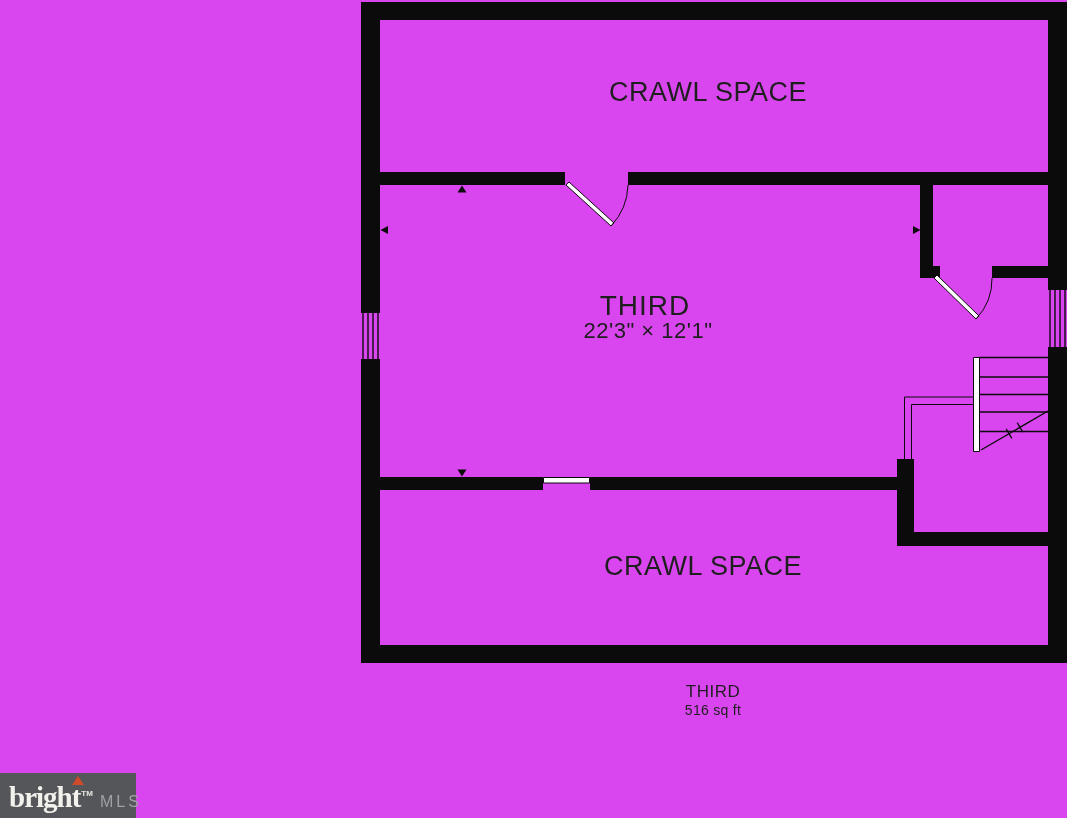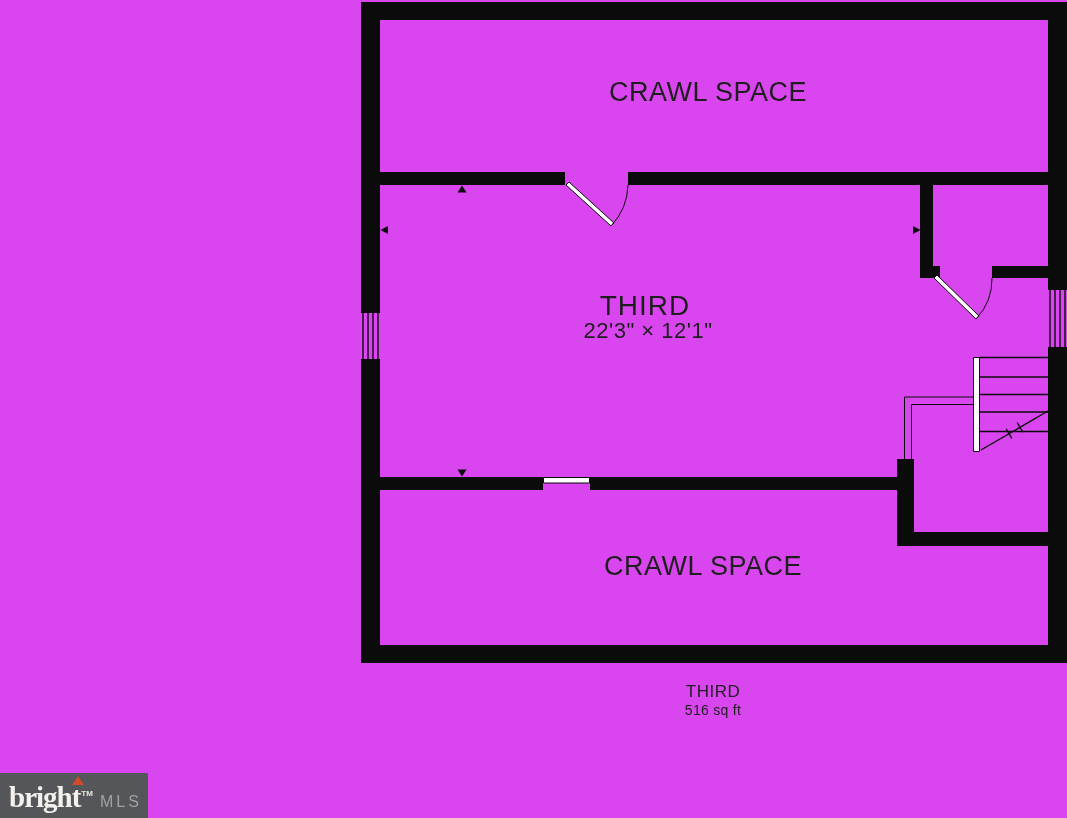--- a/index.html
+++ b/index.html
@@ -15,21 +15,21 @@
     color:#1e1e1e; white-space:nowrap; letter-spacing:0.5px;
   }
   .lbl-crawl-top    { left:708px; top:77px;  font-size:27px; }
   .lbl-loft         { left:645px; top:290px; font-size:28px; letter-spacing:1px; }
   .lbl-dims         { left:648px; top:318px; font-size:22px; letter-spacing:0.5px; }
   .lbl-crawl-bottom { left:703px; top:551px; font-size:27px; }
   .lbl-floor-name   { left:713px; top:682px; font-size:17px; letter-spacing:0.5px; }
   .lbl-floor-area   { left:713px; top:702px; font-size:14px; letter-spacing:0.3px; }
 
   .logo {
-    position:absolute; left:0; top:773px; width:148px; height:45px;
+    position:absolute; left:0; top:773px; width:136px; height:45px;
     background:#55565a; box-sizing:border-box;
     display:flex; align-items:flex-end; padding:0 0 6px 9px;
   }
   .logo-brand {
     position:relative; font-family:"Liberation Serif", serif; font-weight:bold;
     font-size:29px; line-height:1; color:#f2f1ec; letter-spacing:-1px;
   }
   .logo-arrow {
     position:absolute; left:63px; top:-7px; width:0; height:0;
     border-left:6px solid transparent; border-right:6px solid transparent;

